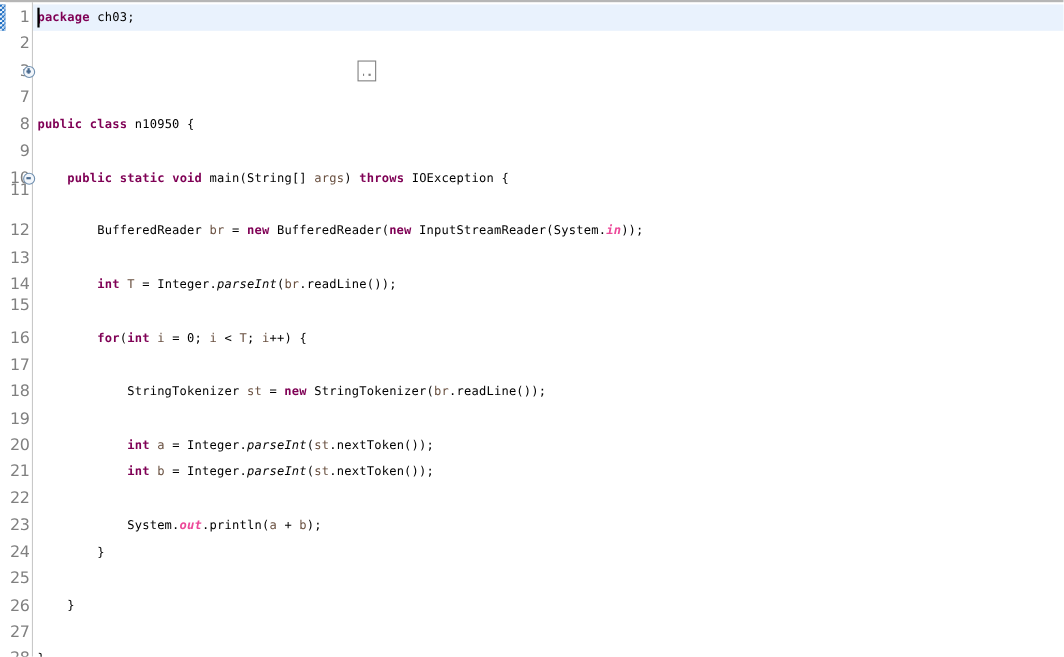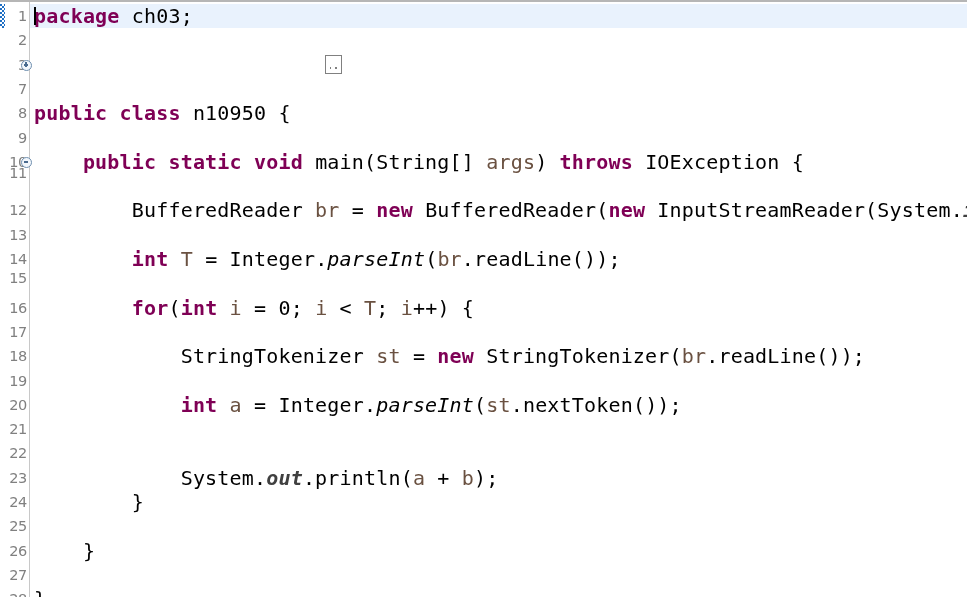--- a/index.html
+++ b/index.html
@@ -114,29 +114,29 @@
     height: 24px;
     background: #e9f2fd;
   }
   .code-line {
     position: absolute;
     left: 4px;
     height: 24px;
     line-height: 24px;
     white-space: pre;
     font-family: "DejaVu Sans Mono", monospace;
-    font-size: 20px;
+    font-size: 11px;
     color: #000000;
     letter-spacing: 0.18px;
   }
 
   
   .kw   { color: #7f0055; font-weight: bold; }
   .var  { color: #6a5141; }
-  .sfld { color: #404040; font-weight: bold; font-style: italic; }
+  .sfld { color: #ec4899; font-weight: bold; font-style: italic; }
   .smth { font-style: italic; color: #000000; }
   .pln  { color: #000000; }
 
   
   .caret {
     position: absolute;
     width: 1.6px;
     height: 18px;
     background: #000000;
   }
@@ -265,20 +265,21 @@
       <div class="code-line" style="top: 172.1px;"></div>
       <div class="code-line" style="top: 196.4px;">        <span class="pln">BufferedReader </span><span class="var">br</span><span class="pln"> = </span><span class="kw">new</span><span class="pln"> BufferedReader(</span><span class="kw">new</span><span class="pln"> InputStreamReader(System.</span><span class="sfld">in</span><span class="pln">));</span></div>
       <div class="code-line" style="top: 220.7px;"></div>
       <div class="code-line" style="top: 245px; text-align: center;">        <span class="kw">int</span><span class="pln"> </span><span class="var">T</span><span class="pln"> = Integer.</span><span class="smth">parseInt</span><span class="pln">(</span><span class="var">br</span><span class="pln">.readLine());</span></div>
       <div class="code-line" style="top: 269.3px;"></div>
       <div class="code-line" style="top: 293.6px;">        <span class="kw">for</span><span class="pln">(</span><span class="kw">int</span><span class="pln"> </span><span class="var">i</span><span class="pln"> = 0; </span><span class="var">i</span><span class="pln"> &lt; </span><span class="var">T</span><span class="pln">; </span><span class="var">i</span><span class="pln">++) {</span></div>
       <div class="code-line" style="top: 317.9px;"></div>
       <div class="code-line" style="top: 342.2px;">            <span class="pln">StringTokenizer </span><span class="var">st</span><span class="pln"> = </span><span class="kw">new</span><span class="pln"> StringTokenizer(</span><span class="var">br</span><span class="pln">.readLine());</span></div>
       <div class="code-line" style="top: 366.5px;"></div>
       <div class="code-line" style="top: 390.8px;">            <span class="kw">int</span><span class="pln"> </span><span class="var">a</span><span class="pln"> = Integer.</span><span class="smth">parseInt</span><span class="pln">(</span><span class="var">st</span><span class="pln">.nextToken());</span></div>
+      <div class="code-line" style="top: 415.1px;">            <span class="kw">int</span><span class="pln"> </span><span class="var">b</span><span class="pln"> = Integer.</span><span class="smth">parseInt</span><span class="pln">(</span><span class="var">st</span><span class="pln">.nextToken());</span></div>
       <div class="code-line" style="top: 439.4px;"></div>
       <div class="code-line" style="top: 463.7px;">            <span class="pln">System.</span><span class="sfld">out</span><span class="pln">.println(</span><span class="var">a</span><span class="pln"> + </span><span class="var">b</span><span class="pln">);</span></div>
       <div class="code-line" style="top: 488px;">        <span class="pln">}</span></div>
       <div class="code-line" style="top: 512.3px;"></div>
       <div class="code-line" style="top: 536.6px;">    <span class="pln">}</span></div>
       <div class="code-line" style="top: 560.9px;"></div>
       <div class="code-line" style="top: 585.2px;"><span class="pln">}</span></div>
       <div class="code-line" style="top: 609.5px;"></div>
     </div>
 

